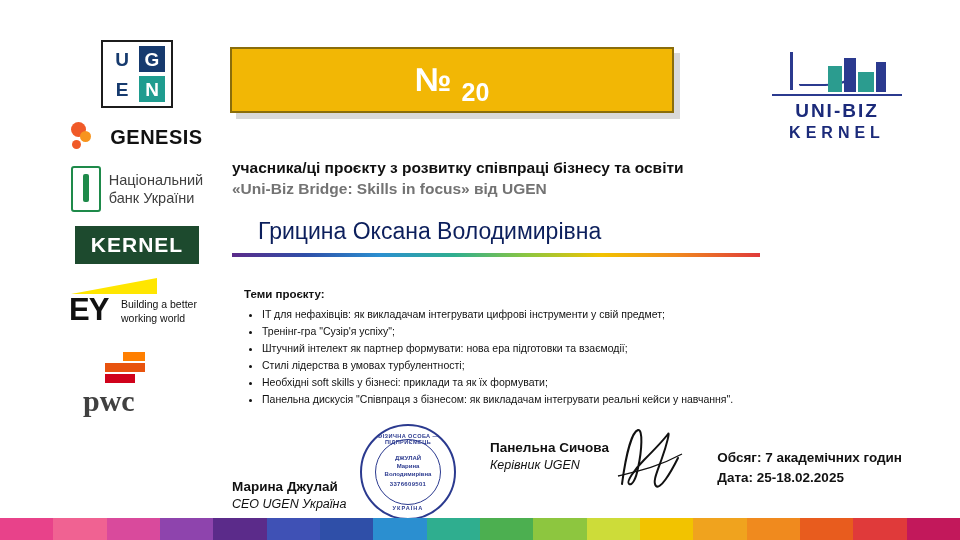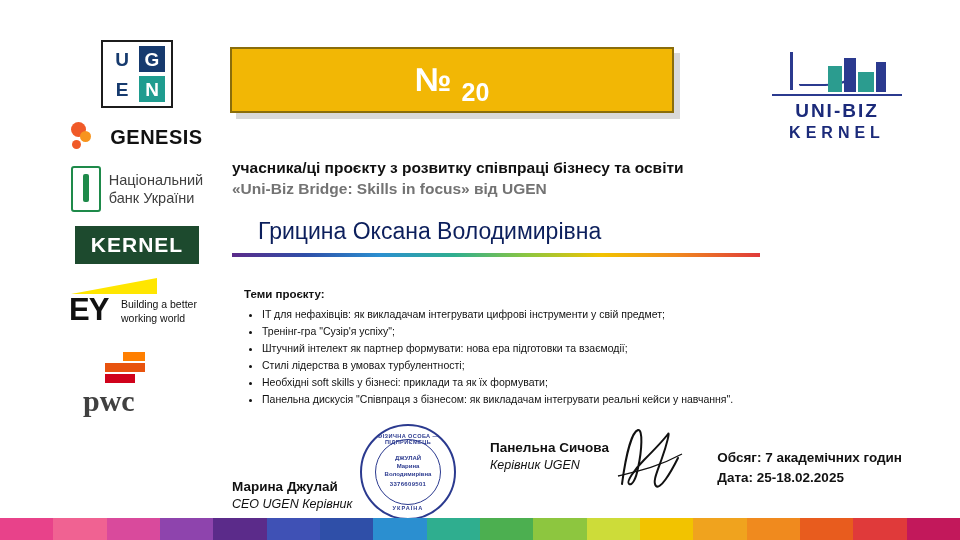--- a/index.html
+++ b/index.html
@@ -435,21 +435,21 @@
       <li>Тренінг-гра "Сузір'я успіху";</li>
       <li>Штучний інтелект як партнер формувати: нова ера підготовки та взаємодії;</li>
       <li>Стилі лідерства в умовах турбулентності;</li>
       <li>Необхідні soft skills у бізнесі: приклади та як їх формувати;</li>
       <li>Панельна дискусія "Співпраця з бізнесом: як викладачам інтегрувати реальні кейси у навчання".</li>
     </ul>
   </div>
 
   <div class="sign-left">
     <div class="sign-name">Марина Джулай</div>
-    <div class="sign-role">CEO UGEN Керівник</div>
+    <div class="sign-role">CEO UGEN Україна</div>
   </div>
 
   <div class="sign-mid">
     <div class="sign-name">Панельна Сичова</div>
     <div class="sign-role">Керівник UGEN</div>
   </div>
 
   <div class="stamp">
     <div class="arc-top">ФІЗИЧНА ОСОБА — ПІДПРИЄМЕЦЬ</div>
     <div class="inner">

